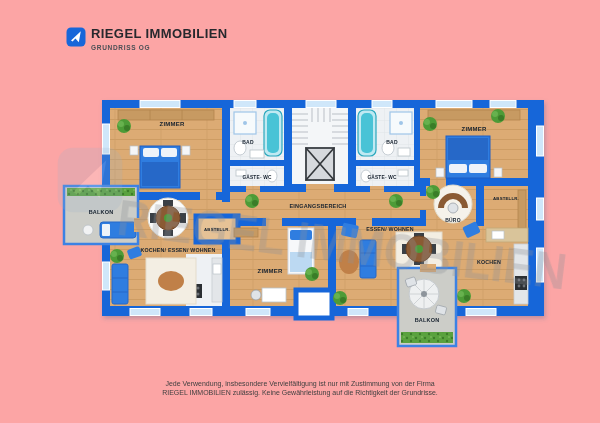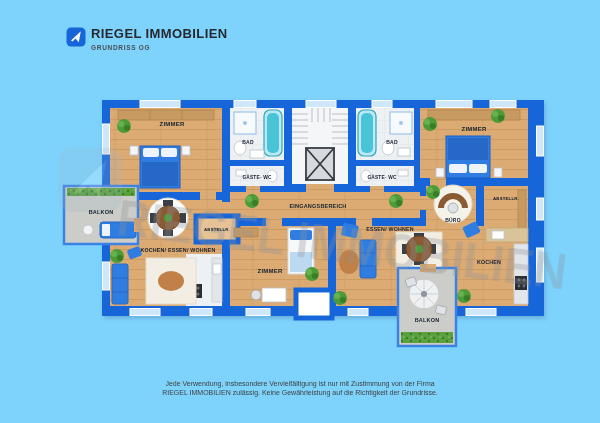--- a/index.html
+++ b/index.html
@@ -1,16 +1,16 @@
 <!DOCTYPE html>
 <html><head>
 <meta charset="utf-8">
 <style>
   html,body{margin:0;padding:0;background:#ffffff;}
-  .canvas{position:relative;width:600px;height:423px;background:#7dd3fc;overflow:hidden;
+  .canvas{position:relative;width:600px;height:423px;background:#fca5a5;overflow:hidden;
           font-family:"Liberation Sans", sans-serif;}
   .header{position:absolute;left:66px;top:27px;display:flex;align-items:flex-start;}
   .logo-box{width:20px;height:20px;flex:0 0 auto;}
   .brand-col{margin-left:5px;}
   .brand{font-size:13px;font-weight:800;letter-spacing:0.4px;color:#26282d;line-height:14px;}
   .subtitle{font-size:6.5px;font-weight:700;letter-spacing:0.7px;color:#4a4f55;margin-top:3px;}
   .footer{position:absolute;left:0;top:379px;width:600px;text-align:center;
           font-size:7px;line-height:9px;color:#3f3f3f;}
   svg text.room-label{font-family:"Liberation Sans",sans-serif;font-weight:bold;
           fill:#16212e;letter-spacing:0.2px;}

